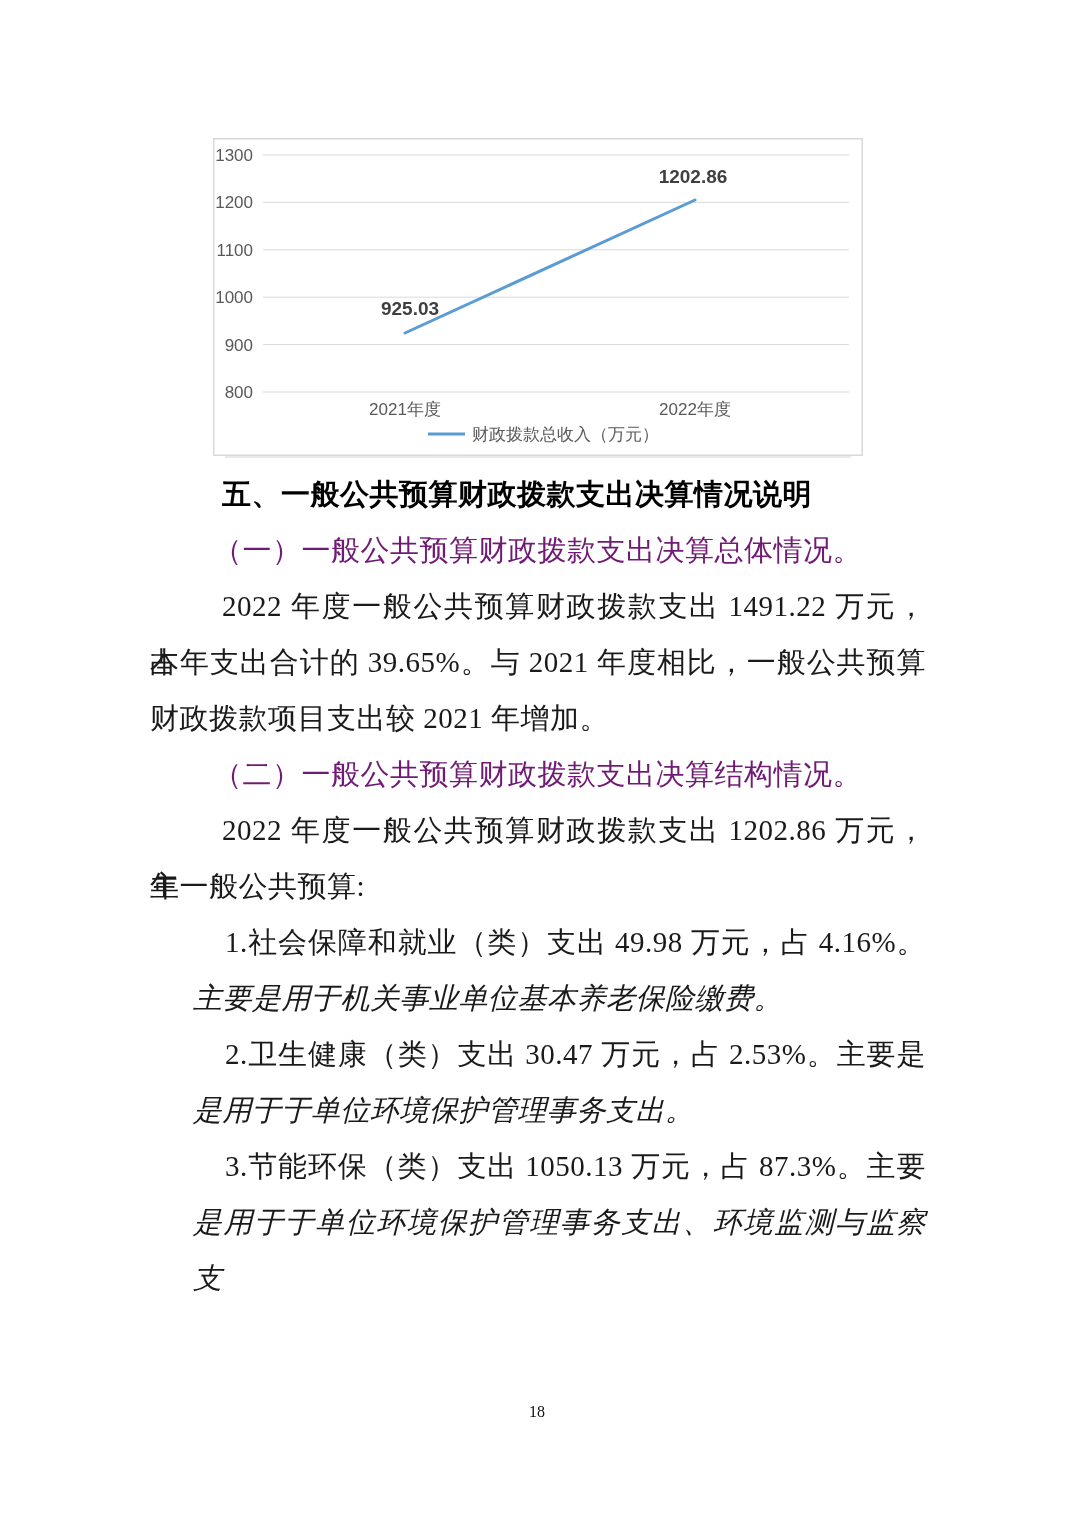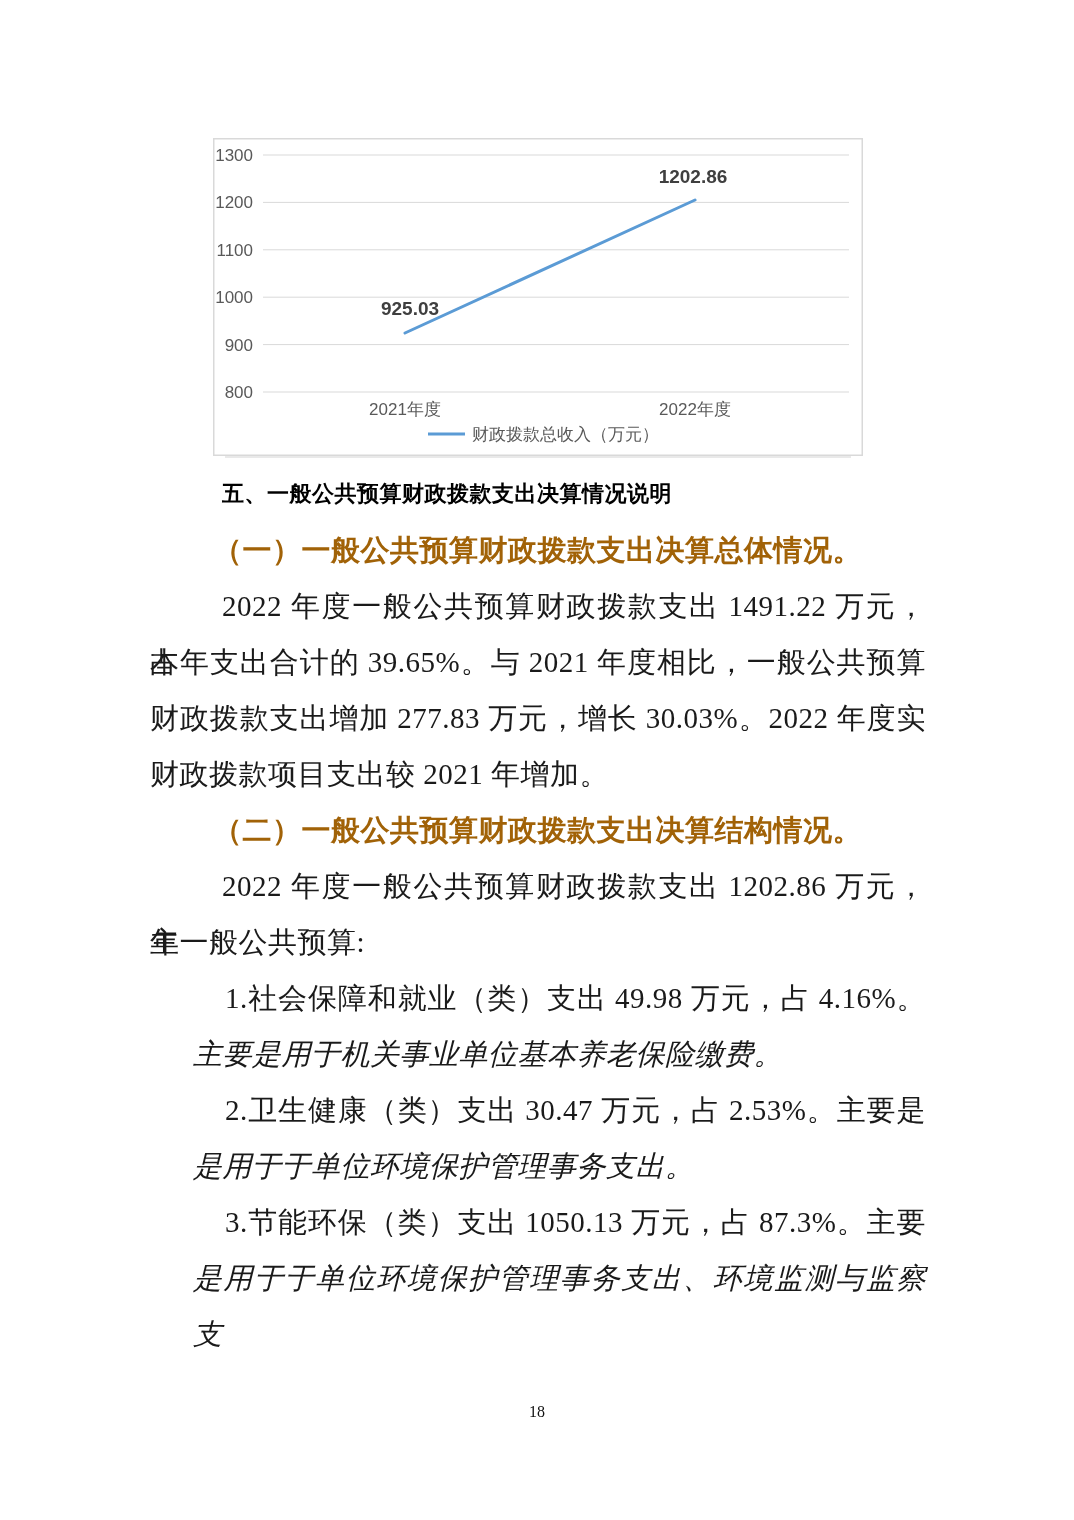--- a/index.html
+++ b/index.html
@@ -37,23 +37,23 @@
   }
   .ln {
     height:56px; line-height:56px;
     font-size:29px;
     letter-spacing:0.5px;
   }
   .j { text-align:justify; text-align-last:justify; }
   .ind2 { text-indent:72px; }
   .h-main {
     font-family:"Liberation Sans","DejaVu Sans",sans-serif;
-    font-weight:700; font-size:22px; color:#000;
+    font-weight:700; font-size:29px; color:#000;
   }
-  .h-sub { font-weight:700; text-indent:63px; color:#a16207; }
+  .h-sub { font-weight:400; text-indent:63px; color:#701a75; }
   .item { padding-left:43px; text-indent:32px; }
   .item-cont { padding-left:43px;font-style:italic; }
 
   .pageno {
     position:absolute; left:0; top:1403px; width:100%;
     text-align:center; font-size:16px; color:#111;
   }
 </style>
 </head>
 <body>
@@ -89,21 +89,20 @@
       <line class="legend-line" x1="215" y1="296" x2="252" y2="296"></line>
       <text class="legend-text" x="259" y="302" text-anchor="start">财政拨款总收入（万元）</text>
     </svg>
   </div>
 
   <div class="body">
     <div class="ln h-main ind2">五、一般公共预算财政拨款支出决算情况说明</div>
     <div class="ln h-sub">（一）一般公共预算财政拨款支出决算总体情况。</div>
     <div class="ln ind2 j">2022 年度一般公共预算财政拨款支出 1491.22 万元，占</div>
     <div class="ln j">本年支出合计的 39.65%。与 2021 年度相比，一般公共预算</div>
-    <div class="ln j">财政拨款支出增加 277.83 万元，增长 30.03%。2022 年度实</div>
     <div class="ln">财政拨款项目支出较 2021 年增加。</div>
     <div class="ln h-sub">（二）一般公共预算财政拨款支出决算结构情况。</div>
     <div class="ln ind2 j">2022 年度一般公共预算财政拨款支出 1202.86 万元，主</div>
     <div class="ln">年一般公共预算:</div>
     <div class="ln item j">1.社会保障和就业（类）支出 49.98 万元，占 4.16%。</div>
     <div class="ln item-cont">主要是用于机关事业单位基本养老保险缴费。</div>
     <div class="ln item j">2.卫生健康（类）支出 30.47 万元，占 2.53%。主要是</div>
     <div class="ln item-cont">是用于于单位环境保护管理事务支出。</div>
     <div class="ln item j">3.节能环保（类）支出 1050.13 万元，占 87.3%。主要</div>
     <div class="ln item-cont j">是用于于单位环境保护管理事务支出、环境监测与监察支</div>

